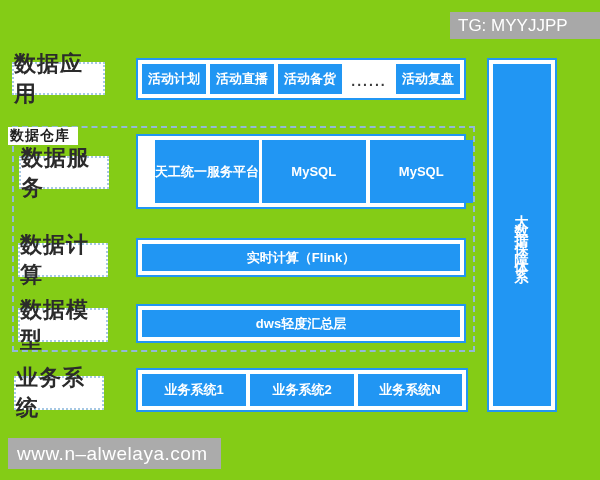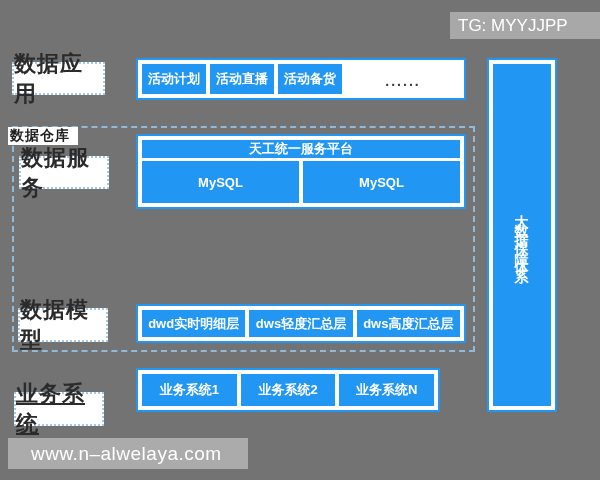--- a/index.html
+++ b/index.html
@@ -1,61 +1,61 @@
 <!DOCTYPE html>
 <html><head>
 <meta charset="utf-8">
 <style>
   * { margin:0; padding:0; box-sizing:border-box; }
   body { background:#ffffff; font-family:"Liberation Sans", sans-serif; }
   .canvas {
-    position:relative; width:600px; height:480px; background:#737373; overflow:hidden;
+    position:relative; width:600px; height:480px; background:#84cc16; overflow:hidden;
   }
   
   .tg-badge {
     position:absolute; left:450px; top:12px; width:150px; height:27px;
     background:#a8a8a8; color:#ffffff; font-size:17px; line-height:27px; padding-left:8px;
   }
   .site-watermark {
-    position:absolute; left:8px; top:438px; width:240px; height:31px;
-    background:#ababab; color:#ffffff; font-size:19px; line-height:31px; padding-left:23px;
+    position:absolute; left:8px; top:438px; width:213px; height:31px;
+    background:#ababab; color:#ffffff; font-size:19px; line-height:31px; padding-left:9px;
     letter-spacing:0.5px;
   }
   
   .side-label {
     position:absolute; border:2px dotted #a6c8e4; background:#ffffff;
     display:flex; align-items:center; justify-content:center;
     font-size:22px; font-weight:bold; color:#2b2b2b; letter-spacing:1px;
   }
   .lbl-app      { left:12px; top:62px;  width:93px; height:33px; }
   .lbl-service  { left:19px; top:156px; width:90px; height:33px; }
   .lbl-compute  { left:18px; top:243px; width:90px; height:34px; }
   .lbl-model    { left:18px; top:308px; width:90px; height:34px; }
-  .lbl-business { left:14px; top:392px; width:90px; height:34px;text-decoration:underline; }
+  .lbl-business { left:14px; top:376px; width:90px; height:34px; }
   
   .warehouse-dashed {
     position:absolute; left:12px; top:126px; width:463px; height:226px;
     border:2px dashed #93b9d9; background:transparent;
   }
   .warehouse-title {
     position:absolute; left:8px; top:127px; z-index:2;
     background:#ffffff; padding:0 8px 0 2px;
     font-size:14px; font-weight:bold; color:#1f1f1f; letter-spacing:1px;
   }
   
   .blue-container {
     position:absolute; border:2px solid #2196f3; background:#ffffff; padding:4px;
   }
   .c-app      { left:136px; top:58px;  width:330px; height:42px; }
   .c-service  { left:136px; top:134px; width:330px; height:75px; }
   .c-compute  { left:136px; top:238px; width:330px; height:39px; }
   .c-model    { left:136px; top:304px; width:330px; height:39px; }
-  .c-business { left:136px; top:368px; width:304px; height:44px; }
+  .c-business { left:136px; top:368px; width:332px; height:44px; }
   .row-flex { display:flex; gap:4px; width:100%; height:100%; }
-  .col-flex { display:flex; flex-direction:column; gap:3px; width:100%; height:100%; }
+  .col-flex { display:flex; flex-direction:row; gap:3px; width:100%; height:100%;margin-left:13px; }
   .blue-box {
     background:#2196f3; color:#ffffff; font-weight:bold; font-size:13px;
     display:flex; align-items:center; justify-content:center; flex:1;
     white-space:nowrap;
   }
   .c-app .blue-box { flex:0 0 auto; padding:0 6px; min-width:60px; }
   .dots-gap {
     flex:1; display:flex; align-items:center; justify-content:center;
     color:#3b3b3b; font-weight:bold; font-size:14px; letter-spacing:2px; padding-top:4px;
   }
@@ -80,44 +80,49 @@
 
   <div class="tg-badge">TG: MYYJJPP</div>
 
   <div class="side-label lbl-app">数据应用</div>
   <div class="blue-container c-app">
     <div class="row-flex">
       <div class="blue-box">活动计划</div>
       <div class="blue-box">活动直播</div>
       <div class="blue-box">活动备货</div>
       <div class="dots-gap">......</div>
+      <div class="blue-box">活动复盘</div>
     </div>
   </div>
 
   <div class="warehouse-dashed"></div>
   <div class="warehouse-title">数据仓库</div>
 
   <div class="side-label lbl-service">数据服务</div>
   <div class="blue-container c-service">
     <div class="col-flex">
       <div class="blue-box">天工统一服务平台</div>
       <div class="row-flex">
         <div class="blue-box">MySQL</div>
         <div class="blue-box">MySQL</div>
       </div>
     </div>
   </div>
 
+  <div class="side-label lbl-compute">数据计算</div>
+  <div class="blue-container c-compute">
+    <div class="row-flex">
+      <div class="blue-box">实时计算（Flink）</div>
+    </div>
+  </div>
 
   <div class="side-label lbl-model">数据模型</div>
   <div class="blue-container c-model">
     <div class="row-flex">
-      <div class="blue-box">dwd实时明细层</div>
       <div class="blue-box">dws轻度汇总层</div>
-      <div class="blue-box">dws高度汇总层</div>
     </div>
   </div>
 
   <div class="side-label lbl-business">业务系统</div>
   <div class="blue-container c-business">
     <div class="row-flex">
       <div class="blue-box">业务系统1</div>
       <div class="blue-box">业务系统2</div>
       <div class="blue-box">业务系统N</div>
     </div>

